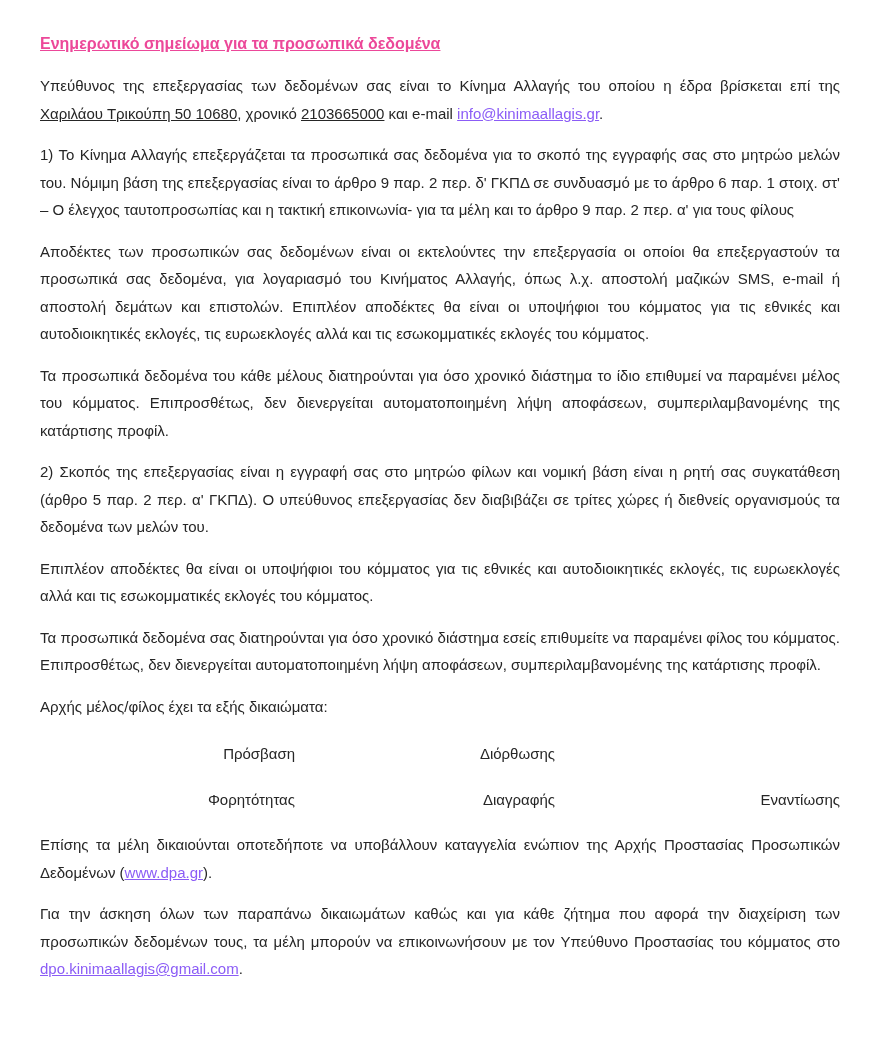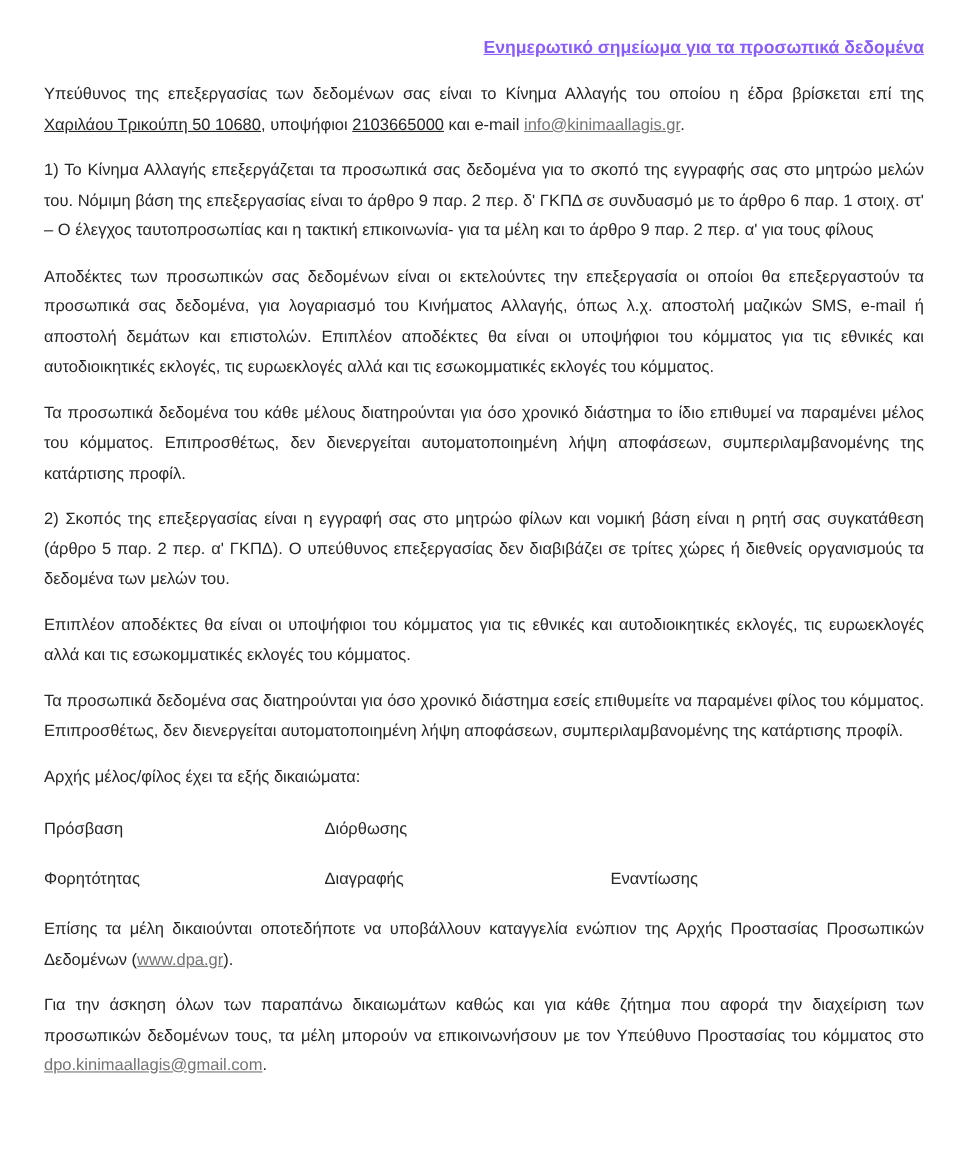--- a/index.html
+++ b/index.html
@@ -15,59 +15,59 @@
     background: #ffffff;
     padding: 30px 40px 0 40px;
     font-family: "Liberation Sans", sans-serif;
     color: #262626;
     overflow: hidden;
   }
   .title {
     font-size: 16px;
     font-weight: bold;
     text-decoration: underline;
-    text-align: right;
+    text-align: left;
     line-height: 27px;
     margin: 0 0 15px 0;
-    color: #8b5cf6;
+    color: #ec4899;
   }
   .para {
     font-size: 15px;
     line-height: 27.5px;
     text-align: justify;
     margin: 0 0 14px 0;
   }
   .u {
     text-decoration: underline;
   }
   .link {
-    color: #737373;
+    color: #8b5cf6;
     text-decoration: underline;
     cursor: pointer;
   }
   .rights-heading {
     margin-bottom: 20px;
   }
   .rights-row {
     display: grid;
     grid-template-columns: 255px 260px 1fr;
     font-size: 15px;
     line-height: 27.5px;
     margin: 0 0 18px 0;
-    text-align: left;
+    text-align: right;
   }
 </style>
 </head>
 <body>
 
 <div class="page">
 
   <h1 class="title">Ενημερωτικό σημείωμα για τα προσωπικά δεδομένα</h1>
 
-  <p class="para"><span>Υπεύθυνος της επεξεργασίας των δεδομένων σας είναι το Κίνημα Αλλαγής του οποίου η έδρα βρίσκεται επί της </span><span class="u">Χαριλάου Τρικούπη 50 10680</span><span>, υποψήφιοι </span><span class="u">2103665000</span><span> και e-mail </span><a class="link">info@kinimaallagis.gr</a><span>.</span></p>
+  <p class="para"><span>Υπεύθυνος της επεξεργασίας των δεδομένων σας είναι το Κίνημα Αλλαγής του οποίου η έδρα βρίσκεται επί της </span><span class="u">Χαριλάου Τρικούπη 50 10680</span><span>, χρονικό </span><span class="u">2103665000</span><span> και e-mail </span><a class="link">info@kinimaallagis.gr</a><span>.</span></p>
 
   <p class="para">1) Το Κίνημα Αλλαγής επεξεργάζεται τα προσωπικά σας δεδομένα για το σκοπό της εγγραφής σας στο μητρώο μελών του. Νόμιμη βάση της επεξεργασίας είναι το άρθρο 9 παρ. 2 περ. δ' ΓΚΠΔ σε συνδυασμό με το άρθρο 6 παρ. 1 στοιχ. στ' – Ο έλεγχος ταυτοπροσωπίας και η τακτική επικοινωνία- για τα μέλη και το άρθρο 9 παρ. 2 περ. α' για τους φίλους</p>
 
   <p class="para">Αποδέκτες των προσωπικών σας δεδομένων είναι οι εκτελούντες την επεξεργασία οι οποίοι θα επεξεργαστούν τα προσωπικά σας δεδομένα, για λογαριασμό του Κινήματος Αλλαγής, όπως λ.χ. αποστολή μαζικών SMS, e-mail ή αποστολή δεμάτων και επιστολών. Επιπλέον αποδέκτες θα είναι οι υποψήφιοι του κόμματος για τις εθνικές και αυτοδιοικητικές εκλογές, τις ευρωεκλογές αλλά και τις εσωκομματικές εκλογές του κόμματος.</p>
 
   <p class="para">Τα προσωπικά δεδομένα του κάθε μέλους διατηρούνται για όσο χρονικό διάστημα το ίδιο επιθυμεί να παραμένει μέλος του κόμματος. Επιπροσθέτως, δεν διενεργείται αυτοματοποιημένη λήψη αποφάσεων, συμπεριλαμβανομένης της κατάρτισης προφίλ.</p>
 
   <p class="para">2) Σκοπός της επεξεργασίας είναι η εγγραφή σας στο μητρώο φίλων και νομική βάση είναι η ρητή σας συγκατάθεση (άρθρο 5 παρ. 2 περ. α' ΓΚΠΔ). Ο υπεύθυνος επεξεργασίας δεν διαβιβάζει σε τρίτες χώρες ή διεθνείς οργανισμούς τα δεδομένα των μελών του.</p>
 
   <p class="para">Επιπλέον αποδέκτες θα είναι οι υποψήφιοι του κόμματος για τις εθνικές και αυτοδιοικητικές εκλογές, τις ευρωεκλογές αλλά και τις εσωκομματικές εκλογές του κόμματος.</p>

